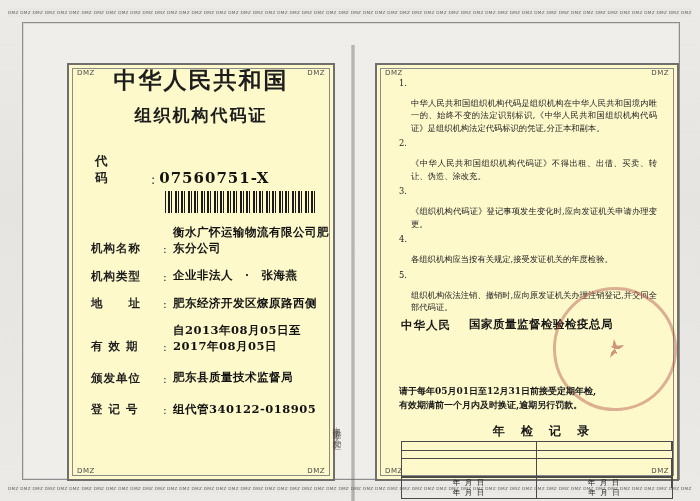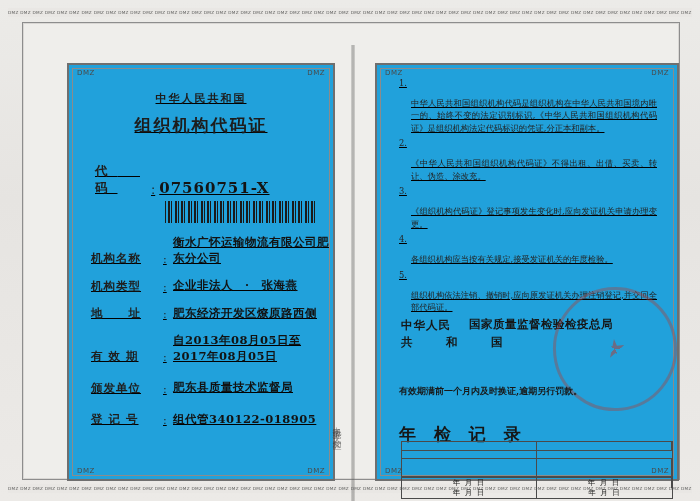--- a/index.html
+++ b/index.html
@@ -58,22 +58,21 @@
     top: 30px; height: 440px;
   }
   .page-left { left: 30px; width: 296px; }
   .page-right { left: 338px; width: 332px; }
 
   .inner-frame {
     position: absolute;
     left: 14px; top: 10px;
     right: 14px; bottom: 12px;
     border: 2px solid #6f6f6f;
-    background: #0ea5e9;
-    text-decoration: underline;
+    background: #fef9c3;
   }
   .inner-frame:before {
     content: "";
     position: absolute;
     left: 3px; top: 3px; right: 3px; bottom: 3px;
     border: 1px solid #8b8b8b;
   }
 
   
   .dmz {
@@ -84,21 +83,21 @@
     font-family: "DejaVu Sans", sans-serif;
   }
 
   .title-zh {
     text-align: center;
     font-family: "DejaVu Serif", serif;
     font-weight: bold;
     color: #1d1d1d;
     letter-spacing: 2px;
   }
-  .t1 { font-size: 11px; margin-top: 26px; }
+  .t1 { font-size: 23px; }
   .t2 { font-size: 17px; margin-top: 8px; }
 
   .code-row {
     display: flex;
     align-items: flex-end;
     margin: 26px 0 0 26px;
   }
   .code-label {
     font-family: "DejaVu Serif", serif;
     font-size: 12.5px;
@@ -235,22 +234,23 @@
     font-family: "DejaVu Serif", serif;
     font-size: 9px;
     line-height: 1.55;
     color: #181818;
     font-weight: bold;
   }
   .inspect-title {
     position: absolute;
     left: 22px; top: 358px;
     width: 290px;
-    font-family: "DejaVu Serif", serif;
-    font-size: 17px;
+    text-align: center;
+    font-family: "DejaVu Serif", serif;
+    font-size: 12px;
     font-weight: bold;
     letter-spacing: 6px;
     color: #161616;
   }
   .grid {
     position: absolute;
     left: 24px; top: 376px;
     width: 270px; height: 56px;
     border: 1px solid #4a4a4a;
     display: grid;
@@ -381,29 +381,29 @@
             <span class="note-txt">各组织机构应当按有关规定,接受发证机关的年度检验。</span>
           </div>
           <div class="note">
             <span class="note-num">5.</span>
             <span class="note-txt">组织机构依法注销、撤销时,应向原发证机关办理注销登记,并交回全部代码证。</span>
           </div>
         </div>
 
         <div class="issuer">
           <div>中华人民</div>
-          <div class="l2">共　和　国</div>
         </div>
         <div class="issuer-org">国家质量监督检验检疫总局</div>
 
         <div class="seal">
           <div class="seal-text" style="opacity:0;">中华人民共和国国家质量监督检验检疫总局</div>
         </div>
 
         <div class="renew-note">
+          <div>请于每年05月01日至12月31日前接受定期年检,</div>
           <div>有效期满前一个月内及时换证,逾期另行罚款。</div>
         </div>
 
         <div class="inspect-title">年 检 记 录</div>
 
         <div class="grid">
           <div></div>
           <div></div>
           <div></div>
           <div></div>

